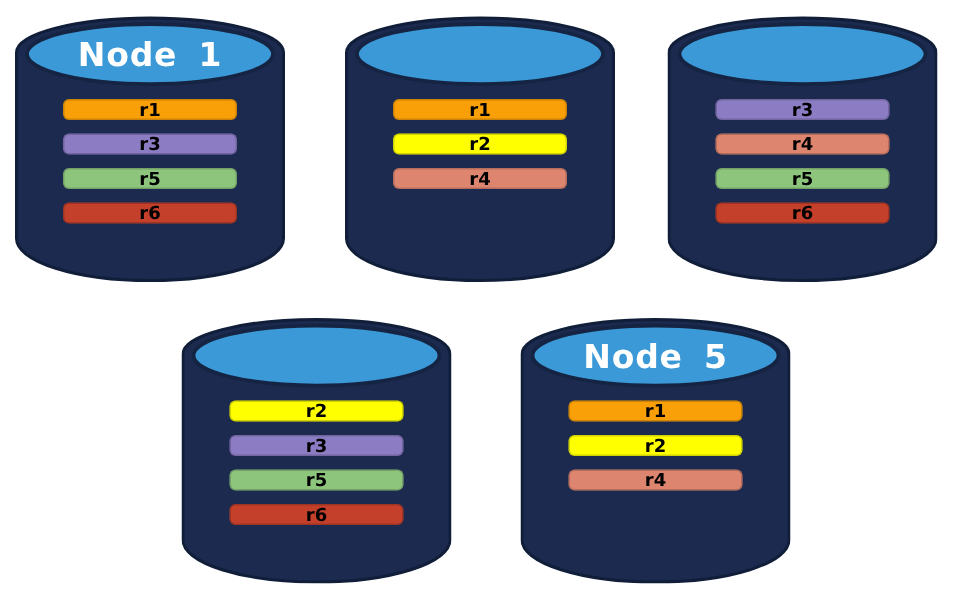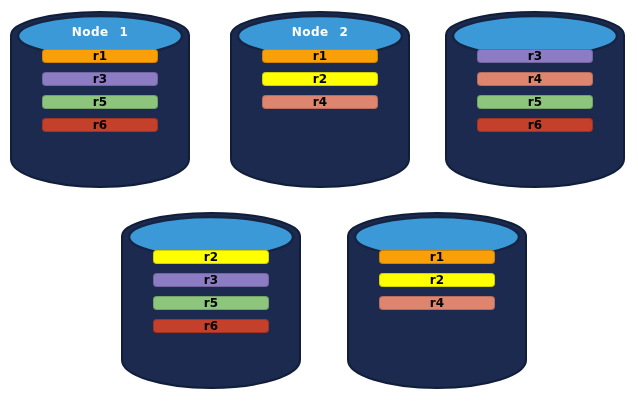--- a/index.html
+++ b/index.html
@@ -11,24 +11,24 @@
   .n1{left:10px;top:10px}
   .n2{left:230px;top:10px}
   .n3{left:445px;top:10px}
   .n4{left:121px;top:211px}
   .n5{left:347px;top:211px}
   .cyl{position:absolute;left:0;top:0;width:180px;height:178px;display:block;}
   .cyl-body{stroke:#111E3A;stroke-width:2;}
   .cyl-top{stroke:#152443;stroke-width:2.5;}
   .node-title{
     position:absolute;top:15px;left:0;right:0;text-align:center;
-    font-size:12px;font-weight:bold;word-spacing:6px;letter-spacing:0.5px;
+    font-size:22px;font-weight:bold;word-spacing:6px;letter-spacing:0.5px;
   }
   .bars{
-    position:absolute;left:32px;right:32px;top:39px;
+    position:absolute;left:32px;right:32px;top:56px;
     display:flex;flex-direction:column;gap:9px;
   }
   .bar{
     height:14px;border-radius:4px;text-align:center;color:#000;
     font-size:12px;font-weight:bold;line-height:14px;
     box-shadow:inset 0 0 0 1px rgba(0,0,0,0.18);
   }
 </style>
 </head>
 <body>
@@ -47,21 +47,20 @@
       <div class="bar" style="background-color: rgb(142, 197, 125);">r5</div>
       <div class="bar" style="background-color: rgb(196, 64, 42);">r6</div>
     </div>
   </div>
 
   <div class="node n2">
     <svg class="cyl" viewBox="0 0 180 178">
       <path class="cyl-body" d="M1,25 A89,23 0 0 1 179,25 L179,149 A89,28 0 0 1 1,149 Z" style="fill: rgb(27, 42, 78);"></path>
       <ellipse class="cyl-top" cx="90" cy="26" rx="82" ry="20" style="fill: rgb(58, 153, 214);"></ellipse>
     </svg>
-    <div class="node-title" style="color: rgb(255, 255, 255);">Node 2</div>
     <div class="bars">
       <div class="bar" style="background-color: rgb(249, 160, 8);">r1</div>
       <div class="bar" style="background-color: rgb(255, 255, 0);">r2</div>
       <div class="bar" style="background-color: rgb(222, 133, 112);">r4</div>
     </div>
   </div>
 
   <div class="node n3">
     <svg class="cyl" viewBox="0 0 180 178">
       <path class="cyl-body" d="M1,25 A89,23 0 0 1 179,25 L179,149 A89,28 0 0 1 1,149 Z" style="fill: rgb(27, 42, 78);"></path>
@@ -86,20 +85,21 @@
       <div class="bar" style="background-color: rgb(142, 197, 125);">r5</div>
       <div class="bar" style="background-color: rgb(196, 64, 42);">r6</div>
     </div>
   </div>
 
   <div class="node n5">
     <svg class="cyl" viewBox="0 0 180 178">
       <path class="cyl-body" d="M1,25 A89,23 0 0 1 179,25 L179,149 A89,28 0 0 1 1,149 Z" style="fill: rgb(27, 42, 78);"></path>
       <ellipse class="cyl-top" cx="90" cy="26" rx="82" ry="20" style="fill: rgb(58, 153, 214);"></ellipse>
     </svg>
+    <div class="node-title" style="color: rgb(255, 255, 255);">Node 5</div>
     <div class="bars">
       <div class="bar" style="background-color: rgb(249, 160, 8);">r1</div>
       <div class="bar" style="background-color: rgb(255, 255, 0);">r2</div>
       <div class="bar" style="background-color: rgb(222, 133, 112);">r4</div>
     </div>
   </div>
 
 </div>
 
 </body></html>

